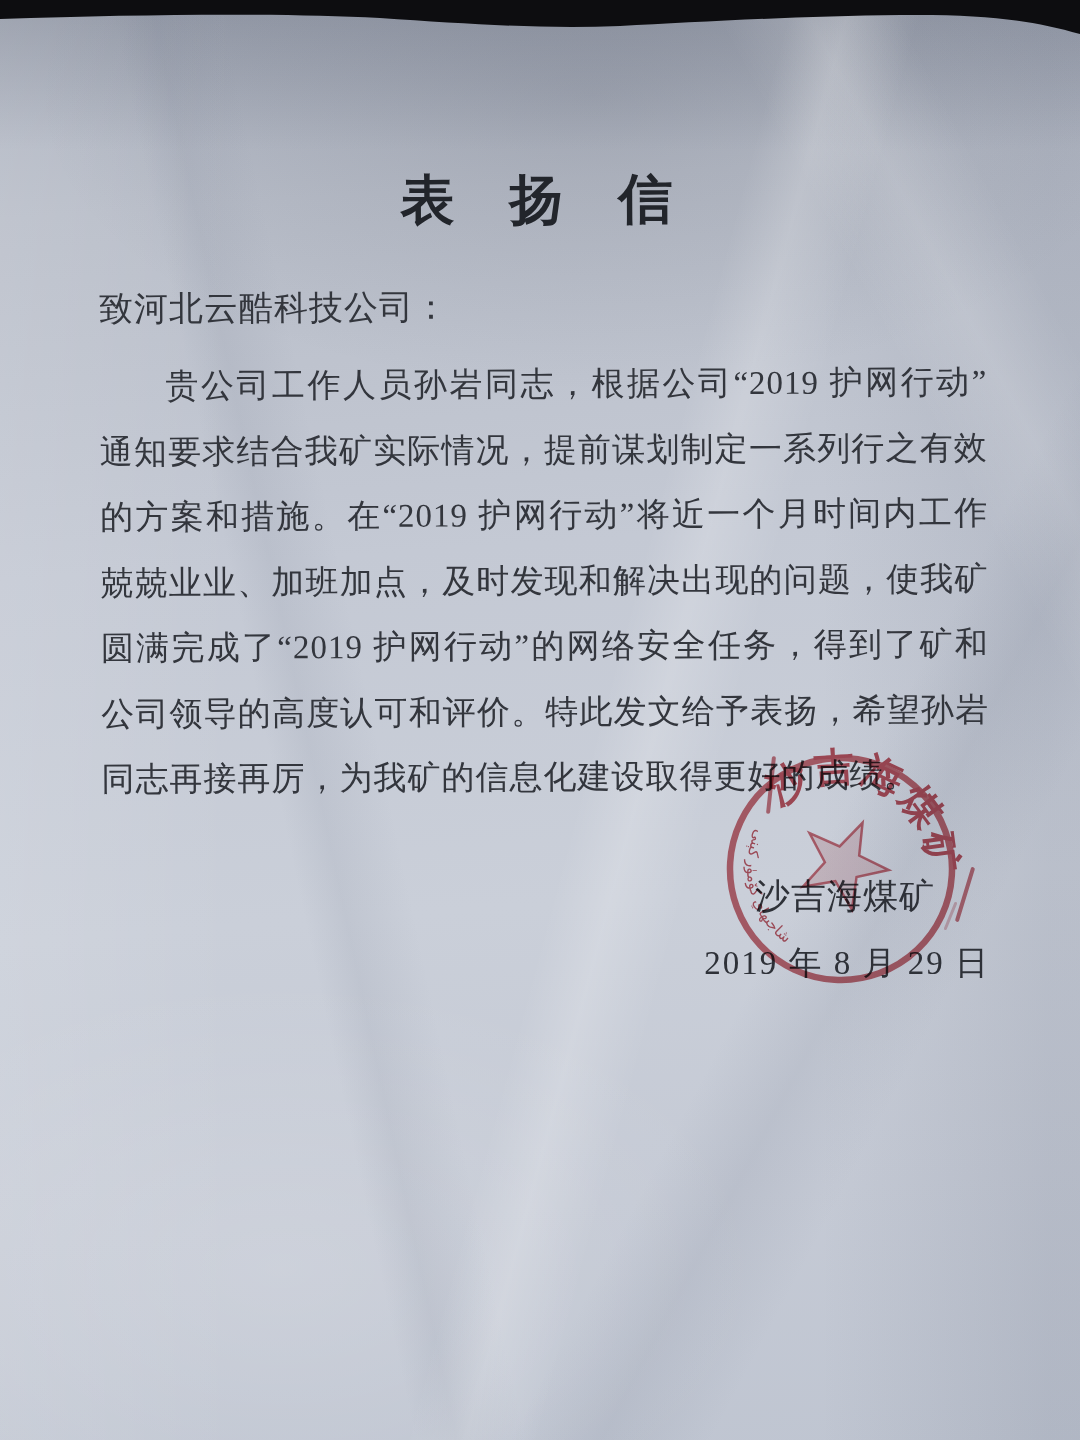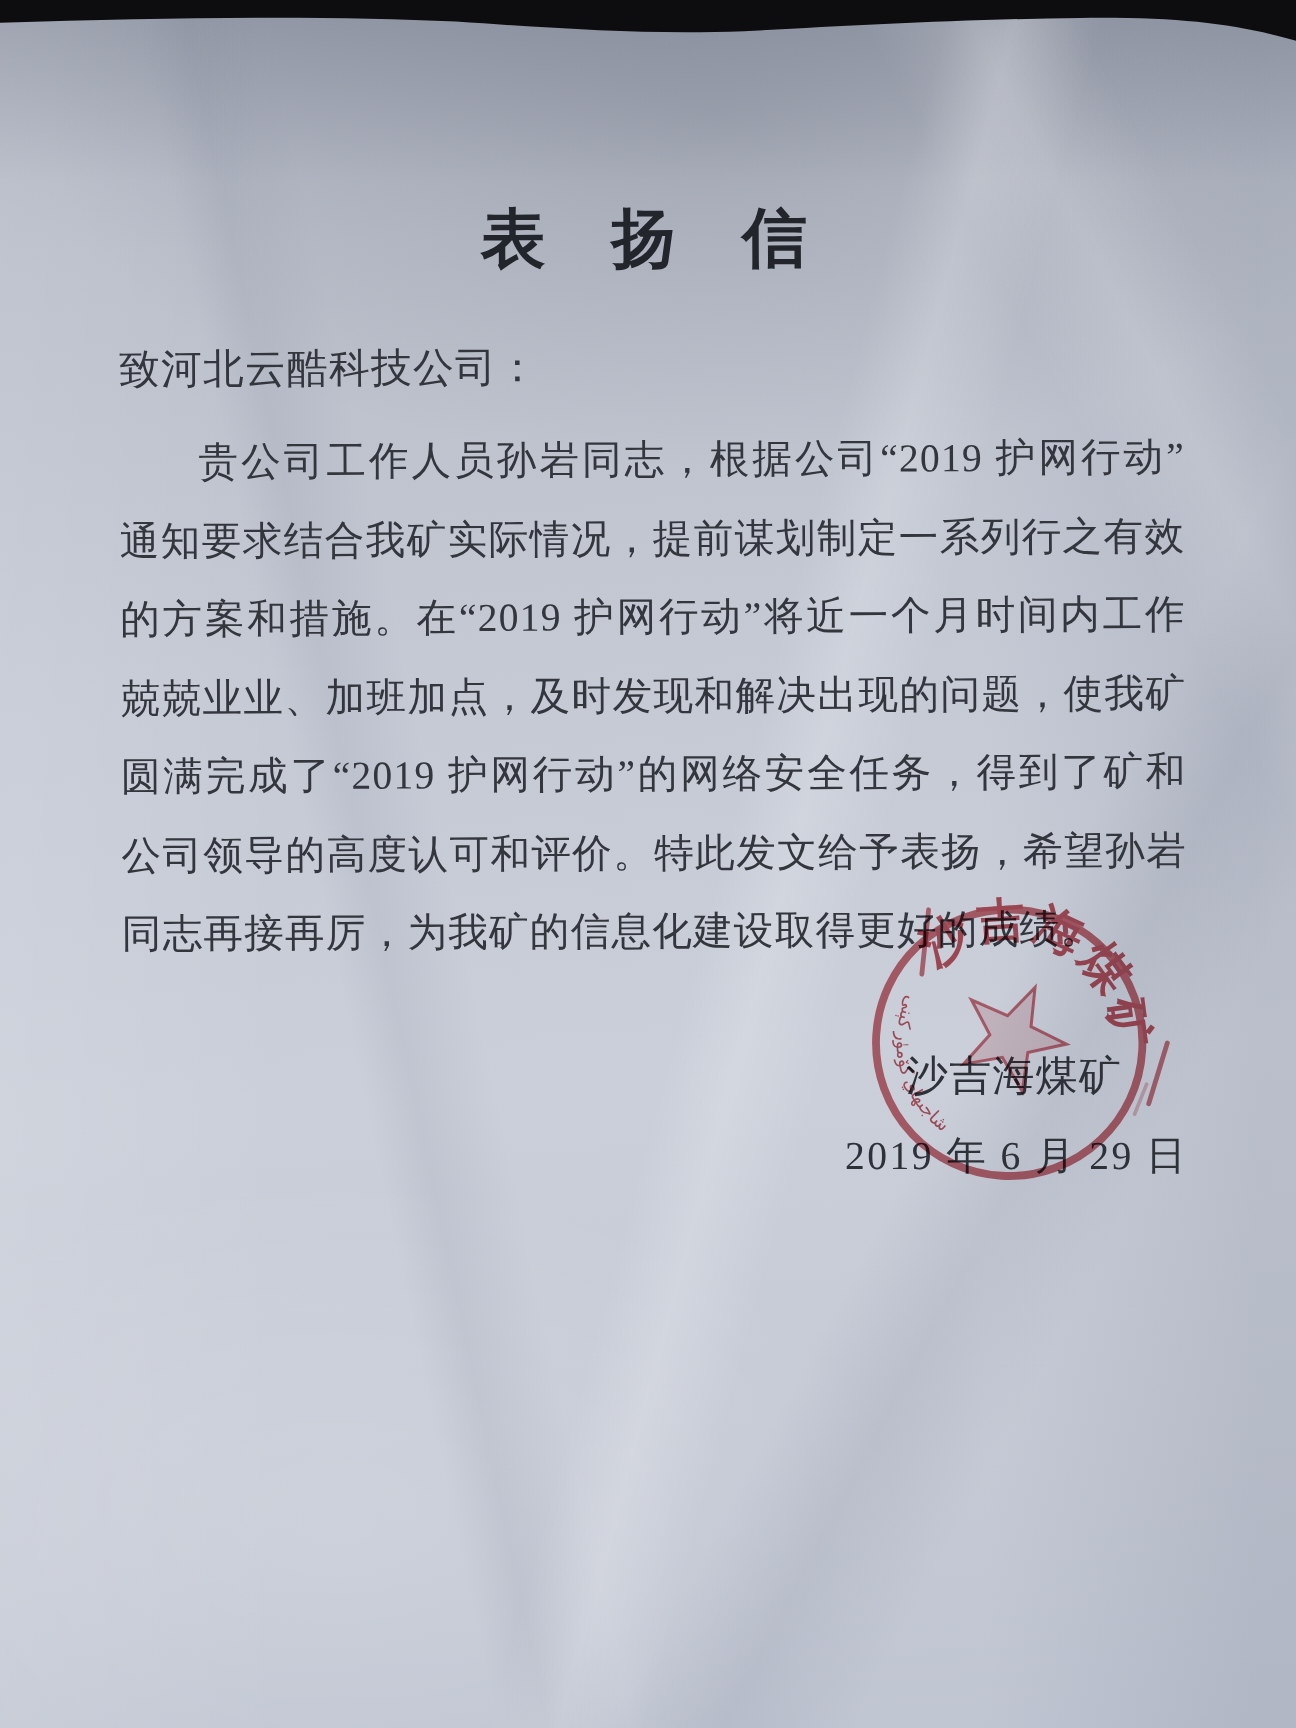--- a/index.html
+++ b/index.html
@@ -86,21 +86,21 @@
       <div class="line">通知要求结合我矿实际情况，提前谋划制定一系列行之有效</div>
       <div class="line">的方案和措施。在“2019 护网行动”将近一个月时间内工作</div>
       <div class="line">兢兢业业、加班加点，及时发现和解决出现的问题，使我矿</div>
       <div class="line">圆满完成了“2019 护网行动”的网络安全任务，得到了矿和</div>
       <div class="line">公司领导的高度认可和评价。特此发文给予表扬，希望孙岩</div>
       <div class="line last">同志再接再厉，为我矿的信息化建设取得更好的成绩。</div>
     </div>
   </div>
 
   <div class="sig">沙吉海煤矿</div>
-  <div class="date">2019 年 6 月 29 日</div>
+  <div class="date">2019 年 8 月 29 日</div>
 
   <svg class="stamp" viewBox="0 0 272 272">
     <defs>
       <path id="arcTop" d="M57,99.5 A86,86 0 0 1 215,99.5" fill="none"></path>
       <path id="arcBottom" d="M44,117 A92,92 0 0 0 136,228" fill="none"></path>
     </defs>
     <g transform="rotate(25 136 136)">
       <circle cx="136" cy="136" r="111" fill="none" stroke="#c24e59" stroke-width="6.5" opacity="0.88"></circle>
       <path transform="translate(136,131)" d="M0,-46 L10.8,-14.9 L43.7,-14.2 L17.5,5.7 L27,37.2 L0,18.4
                L-27,37.2 L-17.5,5.7 L-43.7,-14.2 L-10.8,-14.9 Z" fill="rgba(197,80,91,0.22)" stroke="rgba(192,68,80,0.8)" stroke-width="2.5"></path>

